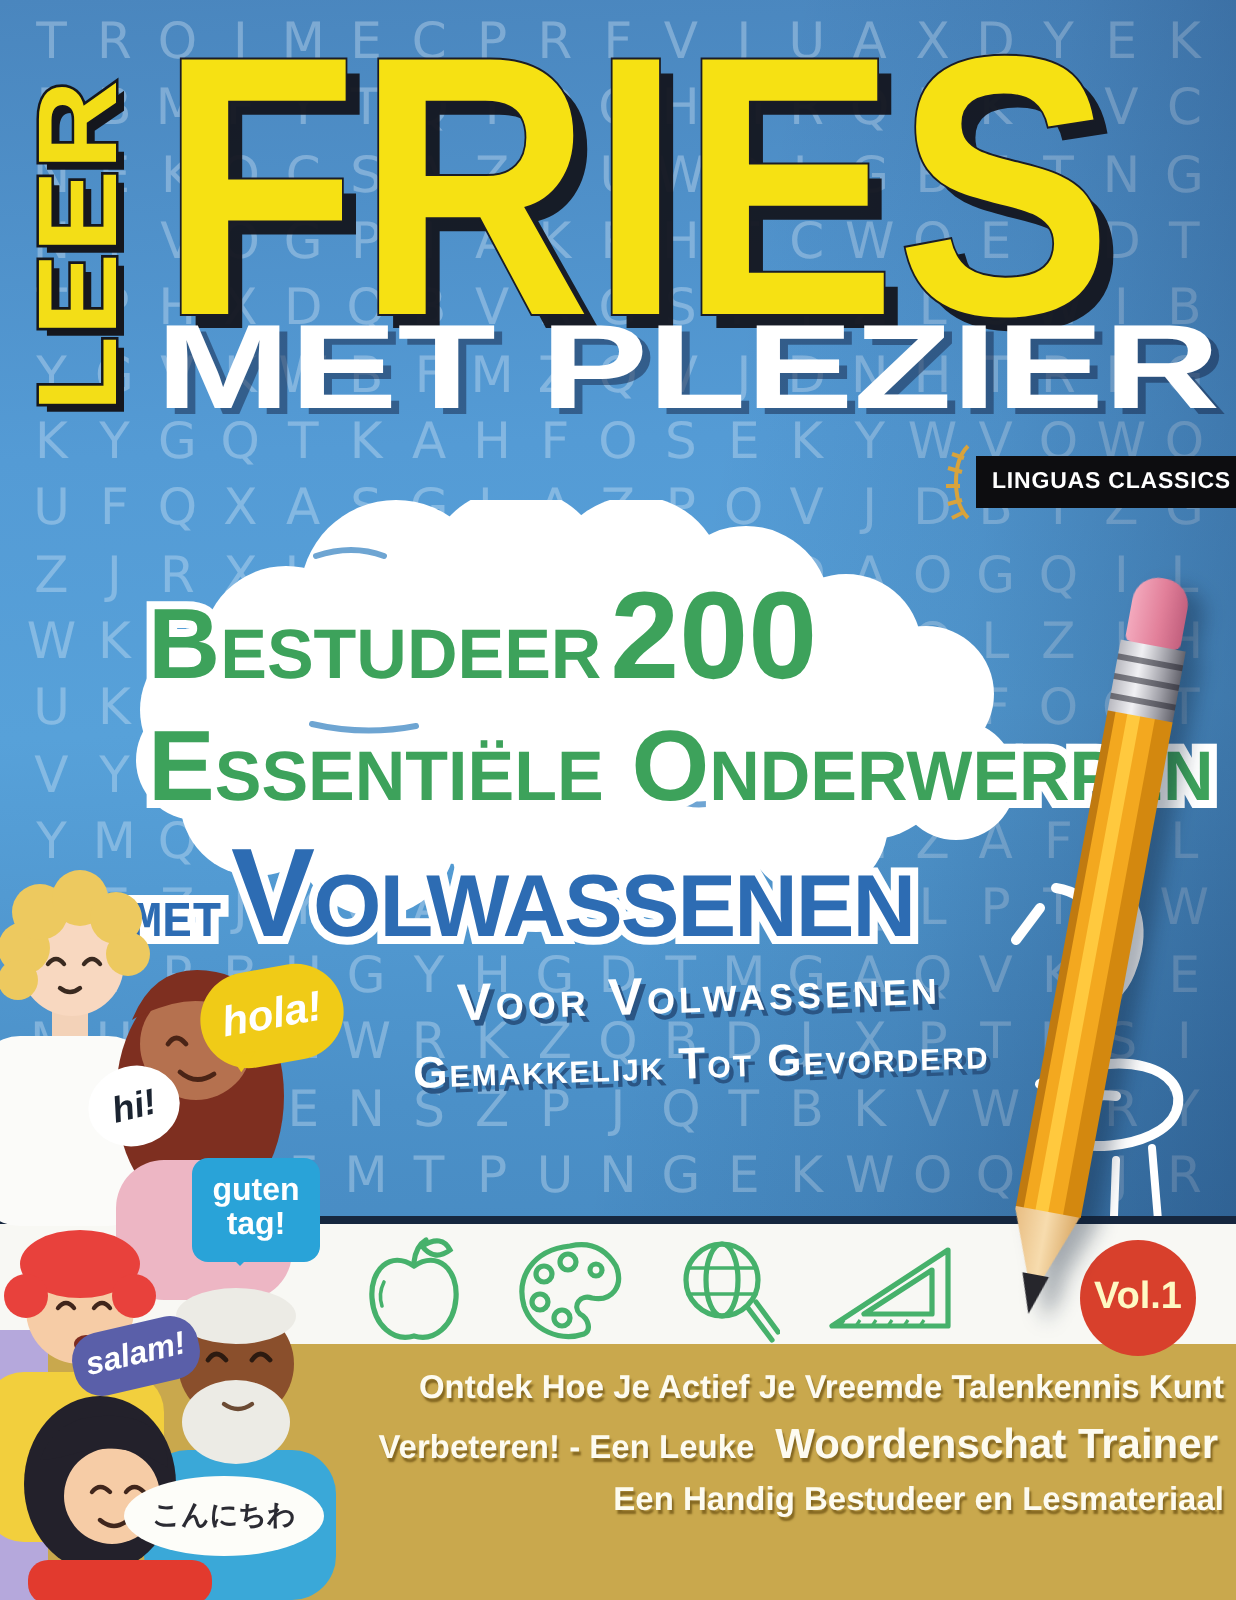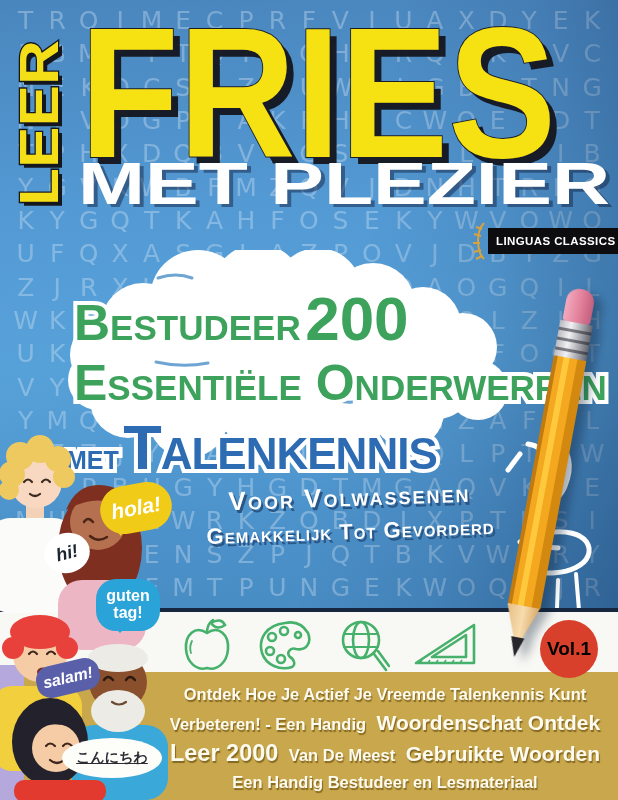--- a/index.html
+++ b/index.html
@@ -25,51 +25,51 @@
               padding:7px 8px; white-space:nowrap; }
 
   
   .cloudsvg { position:absolute; left:38px; top:250px; z-index:3; }
   .cloudtext { position:absolute; left:74px; top:288px; z-index:4; line-height:1; white-space:nowrap; }
   .ct-line { margin-bottom:8px; }
   .ct-green-big { color:#3da25b; font-weight:bold; font-variant:small-caps; font-size:50px;
                   paint-order:stroke; -webkit-text-stroke:8px #fff; }
   .ct-num { color:#3da25b; font-weight:bold; font-size:62px; paint-order:stroke; -webkit-text-stroke:8px #fff; }
   .ct-met { color:#2d6cb3; font-weight:bold; font-variant:small-caps; font-size:36px;
-            paint-order:stroke; -webkit-text-stroke:8px #fff; }
+            paint-order:stroke;font-family:Liberation Mono, monospace; -webkit-text-stroke:8px #fff; }
   .ct-word { color:#2d6cb3; font-weight:bold; font-variant:small-caps; font-size:63px; letter-spacing:-1px;
              paint-order:stroke; -webkit-text-stroke:8px #fff; }
 
   
   .audience { position:absolute; left:150px; top:482px; width:400px; z-index:5; text-align:center;
               color:#fff; transform:rotate(-2deg); }
   .aud1 { font-size:26px; font-weight:bold; font-variant:small-caps; letter-spacing:2px;
           text-shadow:2px 3px 0 #2a5584; }
   .aud2 { font-size:22px; font-weight:bold; font-variant:small-caps; letter-spacing:1px; margin-top:6px;
           text-shadow:2px 3px 0 #2a5584; }
 
   .doodles { position:absolute; left:498px; top:420px; z-index:5; }
 
   
   .divider { position:absolute; left:0; top:608px; width:618px; height:4px; background:#16273f; z-index:6; }
   .band-white { position:absolute; left:0; top:612px; width:618px; height:60px; background:#f8f8f4; z-index:6; }
   .band-icons { position:absolute; left:180px; top:616px; z-index:6; display:flex; gap:22px; align-items:center; }
   .band-tan { position:absolute; left:0; top:672px; width:618px; height:128px; background:#c9a84d; z-index:6; }
-  .footer { position:absolute; left:158px; right:6px; top:686px; z-index:6; text-align:center;
+  .footer { position:absolute; left:158px; right:6px; top:686px; z-index:6; text-align:right;
             color:#fdfbf0; font-weight:bold; text-shadow:1px 2px 1px rgba(115,88,22,0.8); line-height:1; }
   .f-sm { font-size:16.5px; }
   .f-lg { font-size:21px; }
   .f-xl { font-size:23.5px; }
   .f-line { margin-bottom:9px; white-space:nowrap; }
   .f-line span { margin:0 3px; }
 
   
   .volbadge { position:absolute; left:540px; top:620px; width:58px; height:58px; border-radius:50%;
               background:#d8402c; z-index:7; display:flex; align-items:center; justify-content:center; }
-  .volbadge span { color:#000000; font-weight:bold; font-size:19px; }
+  .volbadge span { color:#fef9c3; font-weight:bold; font-size:19px; }
 
   
   .pencil { position:absolute; left:490px; top:283px; width:48px; height:375px; z-index:8;
             transform:rotate(10.5deg); transform-origin:50% 100%;
             display:flex; flex-direction:column; align-items:center;
             filter:drop-shadow(9px 3px 5px rgba(10,25,50,0.35)); }
   .p-eraser { width:28px; height:34px; border-radius:13px 13px 3px 3px;
               background:linear-gradient(90deg,#f3a9bd,#e2809a 55%,#c2607e); }
   .p-ferrule { width:33px; height:36px; position:relative;
                background:linear-gradient(90deg,#b9b9c0,#f1f1f4 35%,#9c9ca4 75%,#63636c); }
@@ -84,28 +84,28 @@
   
   .people { position:absolute; left:0; top:430px; z-index:9; }
   .bubble { position:absolute; z-index:10; display:flex; align-items:center; justify-content:center;
             text-align:center; font-weight:bold; }
   .bub-hola { left:100px; top:484px; width:72px; height:48px; background:#f0cb17; border-radius:24px;
               transform:rotate(-10deg); color:#fff; font-size:21px; font-style:italic; }
   .bub-hola::after { content:""; position:absolute; left:12px; bottom:-10px; border:9px solid transparent;
               border-top-color:#f0cb17; border-left-width:4px; }
   .bub-hi { left:44px; top:533px; width:46px; height:40px; background:#fff; border-radius:50%;
             transform:rotate(-14deg); color:#1b2431; font-size:18px; font-style:italic; }
-  .bub-guten { left:96px; top:579px; width:64px; height:52px; background:#29a3d8; border-radius:20px;
+  .bub-guten { left:96px; top:579px; width:64px; height:52px; background:#29a3d8; border-radius:8px;
                color:#fff; font-size:16px; line-height:1.05; }
   .bub-guten::after { content:""; position:absolute; left:16px; bottom:-10px; border:8px solid transparent;
                border-top-color:#29a3d8; }
   .bub-salam { left:36px; top:662px; width:64px; height:32px; background:#5a5fa9; border-radius:14px;
                transform:rotate(-13deg); color:#fff; font-size:16px; font-style:italic; }
   .bub-konnichiwa { left:62px; top:738px; width:100px; height:40px; background:#fdfdf9; border-radius:50%;
-               color:#2b2b33; font-size:14px;text-decoration:underline; }
+               color:#2b2b33; font-size:14px; }
 </style>
 </head>
 <body>
 
 <div class="cover">
 
   <div class="letters">
       <div class="lrow">
         <span>T</span>
         <span>R</span>
@@ -543,21 +543,21 @@
   <div class="cloudtext">
     <div class="ct-line">
       <span class="ct-green-big">Bestudeer</span>
       <span class="ct-num">200</span>
     </div>
     <div class="ct-line">
       <span class="ct-green-big">Essentiële Onderwerpen</span>
     </div>
     <div class="ct-line" style="margin-left:-8px;">
       <span class="ct-met">met</span>
-      <span class="ct-word">Talenkennis</span>
+      <span class="ct-word">Volwassenen</span>
     </div>
   </div>
 
   <div class="audience">
     <div class="aud1">Voor Volwassenen</div>
     <div class="aud2">Gemakkelijk Tot Gevorderd</div>
   </div>
 
   <svg class="doodles" width="120" height="260" viewBox="0 0 120 260">
     <g stroke="#ffffff" fill="none" stroke-linecap="round">
@@ -605,27 +605,22 @@
         <path d="M4 44 L 62 44 L 62 6 Z"></path>
         <path d="M20 38 L 54 38 L 54 16 Z"></path>
         <path d="M8 44 l2 -3 M16 44 l2 -3 M24 44 l2 -3 M32 44 l2 -3 M40 44 l2 -3 M48 44 l2 -3" stroke-width="1.6"></path>
       </g>
     </svg>
   </div>
   <div class="band-tan"></div>
   <div class="footer">
     <div class="f-line f-sm">Ontdek Hoe Je Actief Je Vreemde Talenkennis Kunt</div>
     <div class="f-line">
-      <span class="f-sm">Verbeteren! - Een Handig</span>
-      <span class="f-lg">Woordenschat Ontdek</span>
-    </div>
-    <div class="f-line">
-      <span class="f-xl">Leer 2000</span>
-      <span class="f-sm">Van De Meest</span>
-      <span class="f-lg">Gebruikte Woorden</span>
+      <span class="f-sm">Verbeteren! - Een Leuke</span>
+      <span class="f-lg">Woordenschat Trainer</span>
     </div>
     <div class="f-line f-sm">Een Handig Bestudeer en Lesmateriaal</div>
   </div>
 
   <div class="volbadge">
     <span>Vol.1</span>
   </div>
 
   <div class="pencil">
     <div class="p-eraser"></div>

